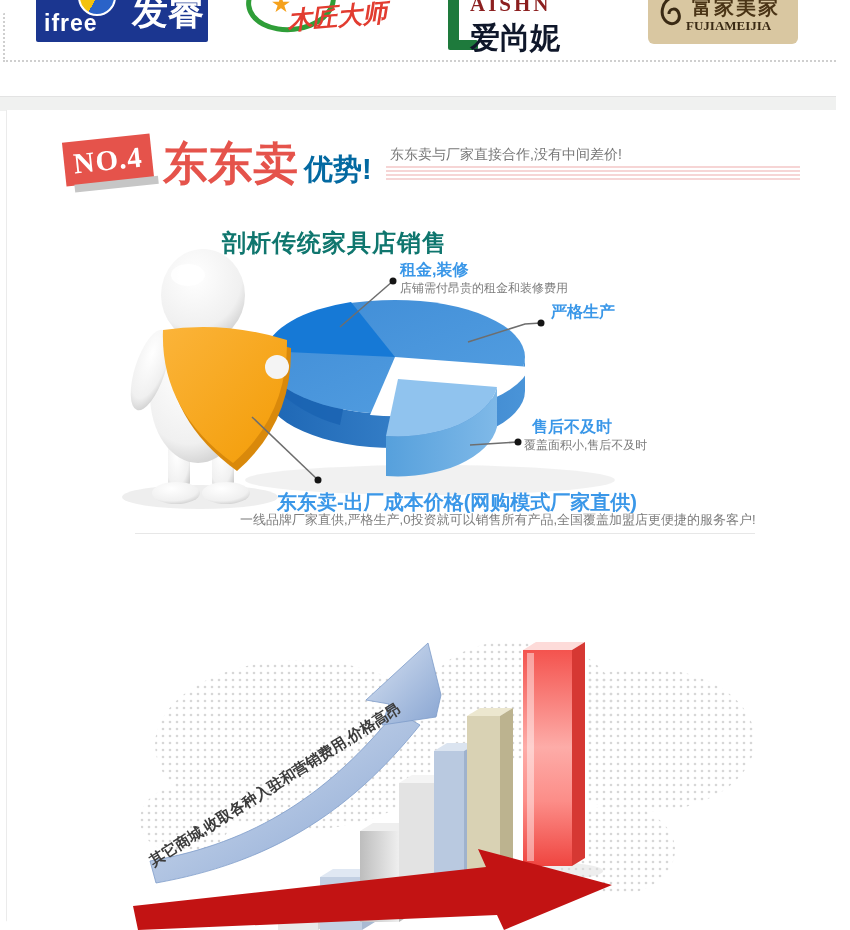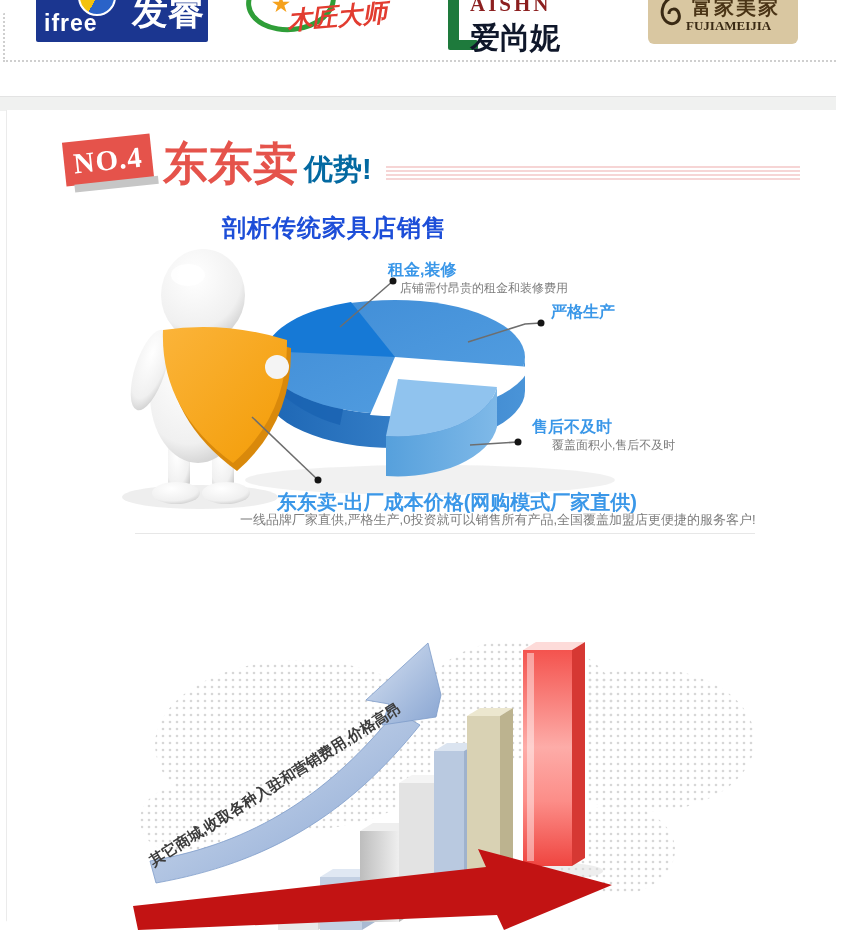--- a/index.html
+++ b/index.html
@@ -39,21 +39,21 @@
      display:flex;align-items:center;justify-content:center;}
   .no-badge::after{content:"";position:absolute;left:8px;bottom:-7px;width:96%;height:8px;
      background:#c6c6c6;z-index:-1;}
   .no-badge span{color:#fff;font-size:29px;font-weight:bold;font-family:"Liberation Serif",serif;
      letter-spacing:1px;}
   .main-title{left:163px;top:134px;font-size:45px;font-weight:bold;color:#e5534b;}
   .title-suffix{font-size:29px;color:#0369a1;font-weight:bold;margin-left:6px;}
   .subtitle{left:390px;top:146px;font-size:14px;color:#777;}
   .stripes{left:386px;top:166px;width:414px;height:15px;
      background:repeating-linear-gradient(to bottom,#f6d5d5 0 2.5px,#ffffff 2.5px 4px);}
-  .section-heading{left:222px;top:212px;font-size:24px;font-weight:bold;color:#1d4ed8;letter-spacing:1px;}
+  .section-heading{left:222px;top:227px;font-size:24px;font-weight:bold;color:#0f766e;letter-spacing:1px;}
   
   .co-label{font-size:16px;font-weight:bold;color:#3a97e8;}
   .co-desc{font-size:12px;color:#7c7c7c;line-height:17px;}
   
   .divider{left:135px;top:533px;width:620px;height:1px;background:#e7e7e7;}
   .slogan{left:125px;top:558px;width:600px;text-align:center;color:#ce2a25;
      font-size:22px;font-weight:bold;line-height:29px;}
   
   .arrow-text{left:155px;top:852px;height:17px;white-space:nowrap;font-size:15px;font-weight:bold;
      color:#3c3c3c;transform:rotate(-32deg);transform-origin:0 100%;z-index:5;}
@@ -93,20 +93,21 @@
   <div class="abs" id="gray-band"></div>
   <div class="abs" id="main-box"></div>
   <div class="abs" id="right-strip"></div>
 
   <div class="abs no-badge">
     <span>NO.4</span>
   </div>
   <div class="abs main-title">
     <span>东东卖</span><span class="title-suffix">优势!</span>
   </div>
+  <div class="abs subtitle">东东卖与厂家直接合作,没有中间差价!</div>
   <div class="abs stripes"></div>
 
   <div class="abs section-heading">剖析传统家具店销售</div>
 
   <svg class="abs" style="left:0;top:245px;" width="850" height="300" viewBox="0 0 850 300">
     <defs>
       <radialGradient id="bodyGrad" cx="40%" cy="30%" r="80%">
         <stop offset="0%" stop-color="#ffffff"></stop>
           <stop offset="70%" stop-color="#f0f0f0"></stop>
         <stop offset="100%" stop-color="#c6c6c6"></stop>
@@ -169,27 +170,27 @@
       <path d="M252,172 L318,235"></path>
     </g>
     <g fill="#151515">
       <circle cx="393" cy="36" r="3.5"></circle>
         <circle cx="541" cy="78" r="3.5"></circle>
       <circle cx="518" cy="197" r="3.5"></circle>
         <circle cx="318" cy="235" r="3.5"></circle>
     </g>
   </svg>
 
-  <div class="abs co-label" style="left:388px;top:260px;">租金,装修</div>
+  <div class="abs co-label" style="left:400px;top:260px;">租金,装修</div>
   <div class="abs co-desc" style="left:400px;top:280px;">店铺需付昂贵的租金和装修费用</div>
 
   <div class="abs co-label" style="left:551px;top:302px;">严格生产</div>
 
   <div class="abs co-label" style="left:532px;top:417px;">售后不及时</div>
-  <div class="abs co-desc" style="left:552px;top:437px;">覆盖面积小,售后不及时</div>
+  <div class="abs co-desc" style="left:524px;top:437px;">覆盖面积小,售后不及时</div>
 
   <div class="abs co-label" style="left:277px;top:489px;font-size:20px;">东东卖-出厂成本价格(网购模式厂家直供)</div>
   <div class="abs co-desc" style="left:240px;top:511px;font-size:13px;">一线品牌厂家直供,严格生产,0投资就可以销售所有产品,全国覆盖加盟店更便捷的服务客户!</div>
 
   <div class="abs divider"></div>
 
 
   <svg class="abs" style="left:0;top:615px;" width="850" height="315" viewBox="0 0 850 315">
     <defs>
       <pattern id="dots" width="7" height="7" patternUnits="userSpaceOnUse">

